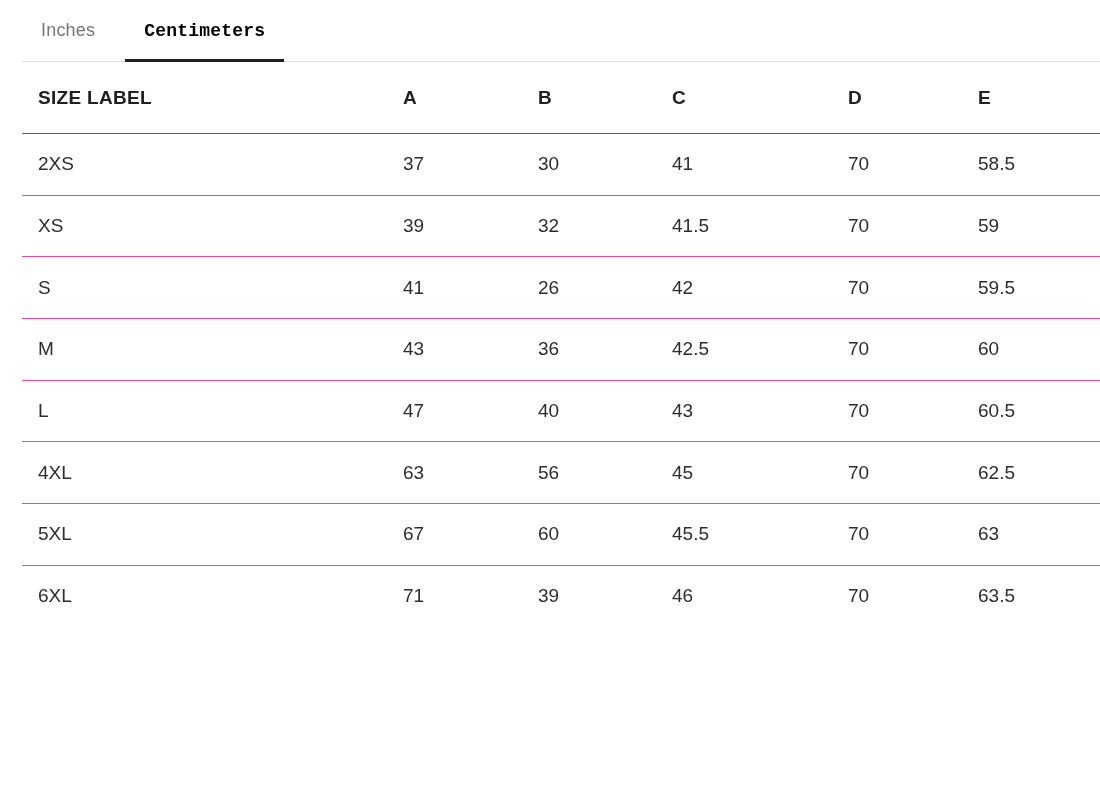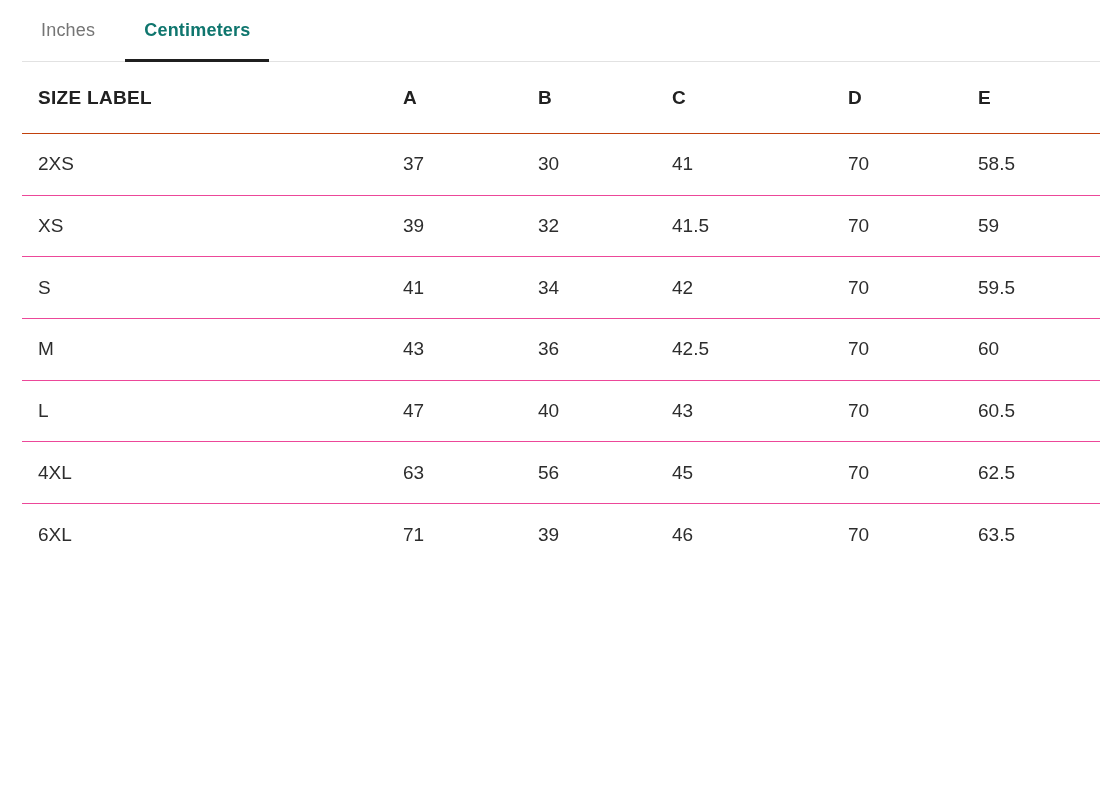--- a/index.html
+++ b/index.html
@@ -28,22 +28,23 @@
     align-items: center;
     padding: 9px 19px;
     margin-right: 11px;
     font-size: 18px;
     color: #757575;
     letter-spacing: 0.2px;
     cursor: pointer;
     user-select: none;
   }
   .tab.active {
-    color: #0f766e;
+    color: #000000;
     font-weight: 700;
+    font-family: Liberation Mono, monospace;
   }
   .tab-indicator {
     display: none;
   }
   .tab.active .tab-indicator {
     display: block;
     position: absolute;
     left: 0;
     right: 0;
     bottom: -1px;
@@ -131,21 +132,21 @@
     <td>39</td>
     <td>32</td>
     <td>41.5</td>
     <td>70</td>
     <td>59</td>
   </tr>
 
   <tr>
     <td>S</td>
     <td>41</td>
-    <td>34</td>
+    <td>26</td>
     <td>42</td>
     <td>70</td>
     <td>59.5</td>
   </tr>
 
   <tr>
     <td>M</td>
     <td>43</td>
     <td>36</td>
     <td>42.5</td>
@@ -167,20 +168,28 @@
 
   <tr>
     <td>4XL</td>
     <td>63</td>
     <td>56</td>
     <td>45</td>
     <td>70</td>
     <td>62.5</td>
   </tr>
 
+  <tr>
+    <td>5XL</td>
+    <td>67</td>
+    <td>60</td>
+    <td>45.5</td>
+    <td>70</td>
+    <td>63</td>
+  </tr>
 
   <tr>
     <td>6XL</td>
     <td>71</td>
     <td>39</td>
     <td>46</td>
     <td>70</td>
     <td>63.5</td>
   </tr>
 </tbody>

